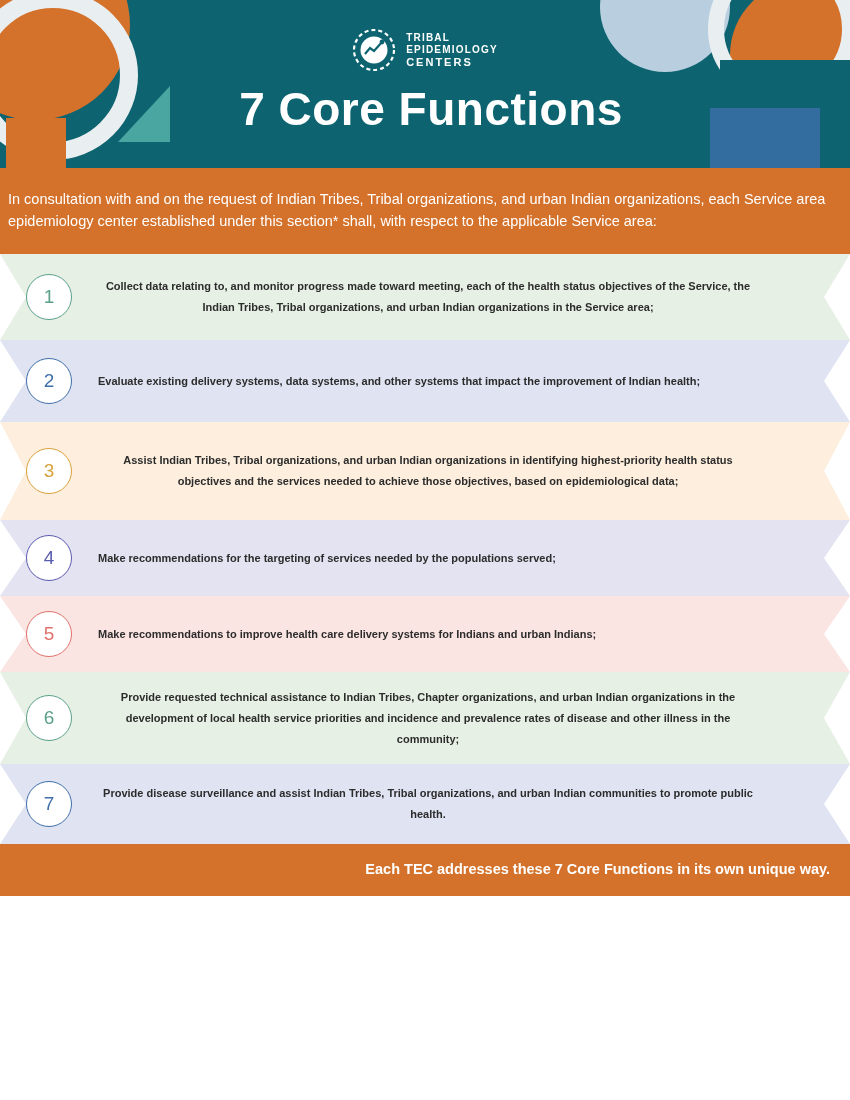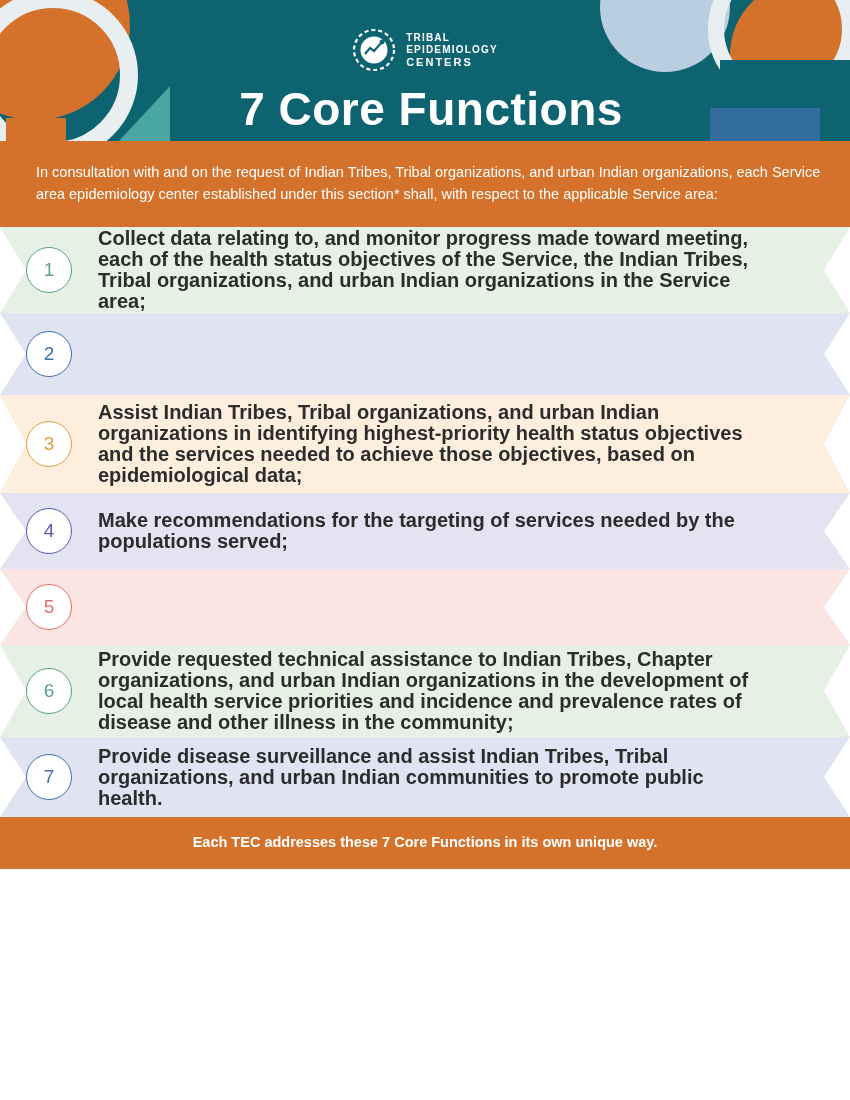--- a/index.html
+++ b/index.html
@@ -16,21 +16,21 @@
   .page {
     position: relative;
     width: 850px;
     height: 1100px;
     overflow: hidden;
   }
 
   
   .header {
     position: relative;
-    height: 141px;
+    height: 168px;
     background: #0d6470;
     overflow: hidden;
   }
   
   .hdr-shape {
     position: absolute;
     pointer-events: none;
   }
   .sh-orange-left {
     left: -60px;
@@ -141,21 +141,21 @@
     font-size: 46px;
     font-weight: bold;
     letter-spacing: 0.5px;
     z-index: 5;
   }
 
   
   .intro {
     background: #d4712a;
     color: #ffffff;
-    padding: 20px 24px 22px 36px;
+    padding: 20px 24px 22px 8px;
     font-size: 14.5px;
     line-height: 22px;
     font-weight: 500;
   }
 
   
   .rows {
     position: relative;
   }
   .row {
@@ -188,32 +188,33 @@
     border-radius: 50%;
     background: #ffffff;
     display: flex;
     align-items: center;
     justify-content: center;
     font-size: 19px;
     font-weight: 500;
     margin-right: 26px;
   }
   .row-text {
-    font-size: 20px;
+    font-size: 11px;
     line-height: 21px;
     color: #2c2c2c;
     font-weight: 600;
     max-width: 660px;
+    text-align: center;
   }
 
   
   .footer {
     background: #d4712a;
     color: #ffffff;
-    text-align: center;
+    text-align: right;
     padding: 14px 20px 16px 20px;
   }
   .footer .f1 {
     font-size: 14.5px;
     font-weight: bold;
     line-height: 22px;
   }
   .footer .f2 {
     font-size: 13px;
     font-style: italic;
@@ -267,20 +268,21 @@
           <div class="num" style="color: rgb(90, 160, 138); border: 1px solid rgb(90, 160, 138);">1</div>
           <div class="row-text">Collect data relating to, and monitor progress made toward meeting, each of the health status objectives of the Service, the Indian Tribes, Tribal organizations, and urban Indian organizations in the Service area;</div>
         </div>
       </div>
       <div class="row" style="height: 82px;">
         <svg class="chev" viewBox="0 0 850 82" preserveAspectRatio="none">
           <polygon points="0,0 850,0 824,41 850,82 0,82 26,41" fill="#dfe3f2"></polygon>
         </svg>
         <div class="row-inner">
           <div class="num" style="color: rgb(63, 111, 168); border: 1px solid rgb(63, 111, 168);">2</div>
+          <div class="row-text">Evaluate existing delivery systems, data systems, and other systems that impact the improvement of Indian health;</div>
         </div>
       </div>
       <div class="row" style="height: 98px;">
         <svg class="chev" viewBox="0 0 850 98" preserveAspectRatio="none">
           <polygon points="0,0 850,0 824,49 850,98 0,98 26,49" fill="#fdeedd"></polygon>
         </svg>
         <div class="row-inner">
           <div class="num" style="color: rgb(217, 161, 59); border: 1px solid rgb(217, 161, 59);">3</div>
           <div class="row-text">Assist Indian Tribes, Tribal organizations, and urban Indian organizations in identifying highest-priority health status objectives and the services needed to achieve those objectives, based on epidemiological data;</div>
         </div>
@@ -293,20 +295,21 @@
           <div class="num" style="color: rgb(90, 90, 176); border: 1px solid rgb(90, 90, 176);">4</div>
           <div class="row-text">Make recommendations for the targeting of services needed by the populations served;</div>
         </div>
       </div>
       <div class="row" style="height: 76px;">
         <svg class="chev" viewBox="0 0 850 76" preserveAspectRatio="none">
           <polygon points="0,0 850,0 824,38 850,76 0,76 26,38" fill="#fbe5e3"></polygon>
         </svg>
         <div class="row-inner">
           <div class="num" style="color: rgb(224, 113, 107); border: 1px solid rgb(224, 113, 107);">5</div>
+          <div class="row-text">Make recommendations to improve health care delivery systems for Indians and urban Indians;</div>
         </div>
       </div>
       <div class="row" style="height: 92px;">
         <svg class="chev" viewBox="0 0 850 92" preserveAspectRatio="none">
           <polygon points="0,0 850,0 824,46 850,92 0,92 26,46" fill="#e7f0e5"></polygon>
         </svg>
         <div class="row-inner">
           <div class="num" style="color: rgb(90, 160, 138); border: 1px solid rgb(90, 160, 138);">6</div>
           <div class="row-text">Provide requested technical assistance to Indian Tribes, Chapter organizations, and urban Indian organizations in the development of local health service priorities and incidence and prevalence rates of disease and other illness in the community;</div>
         </div>

